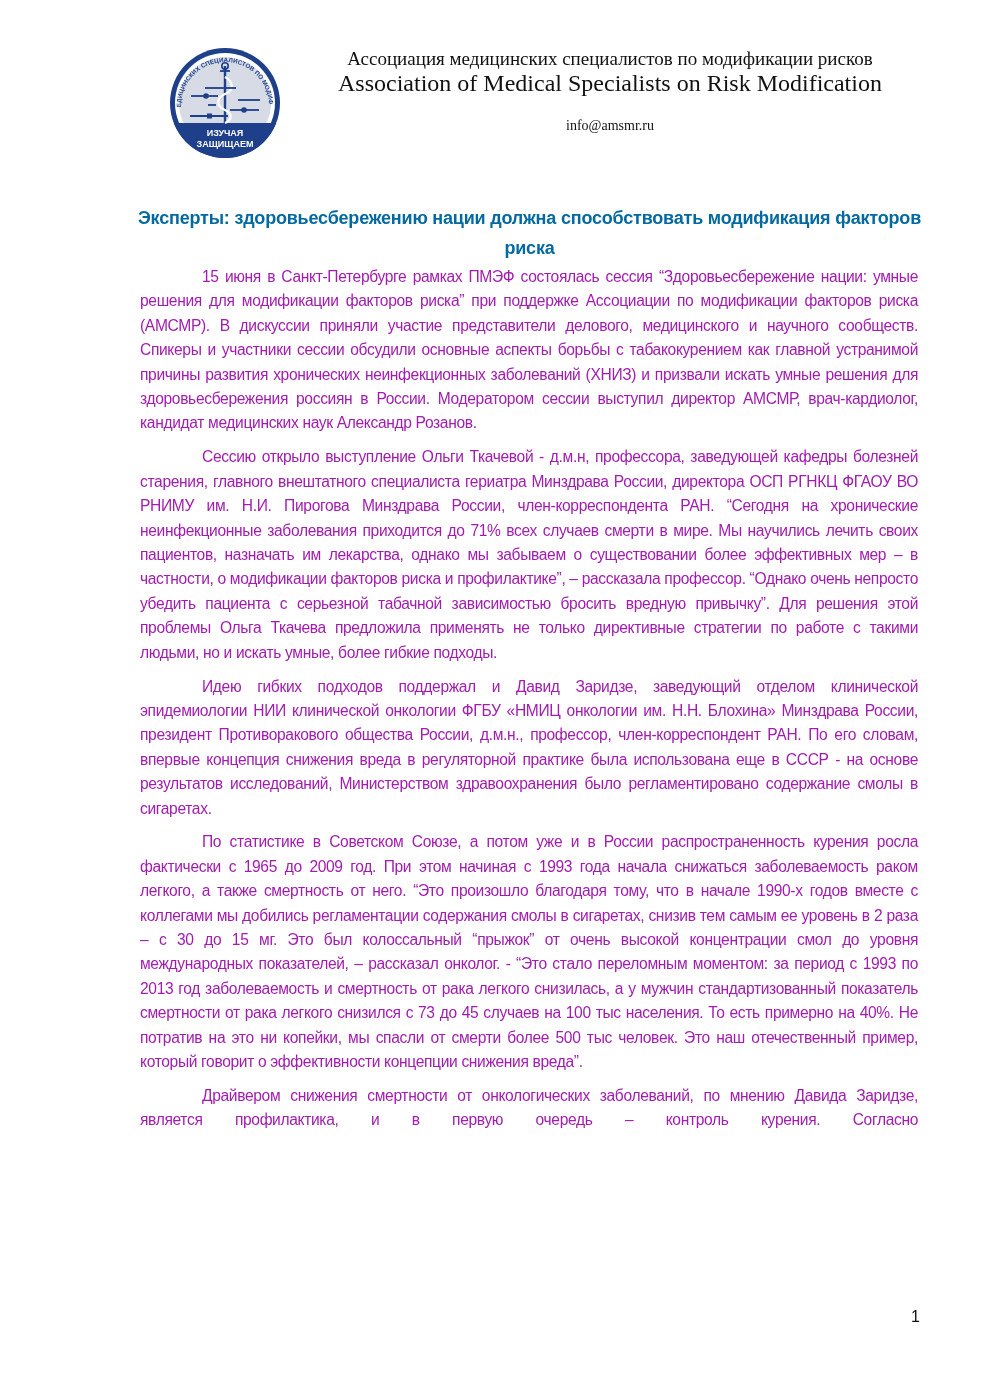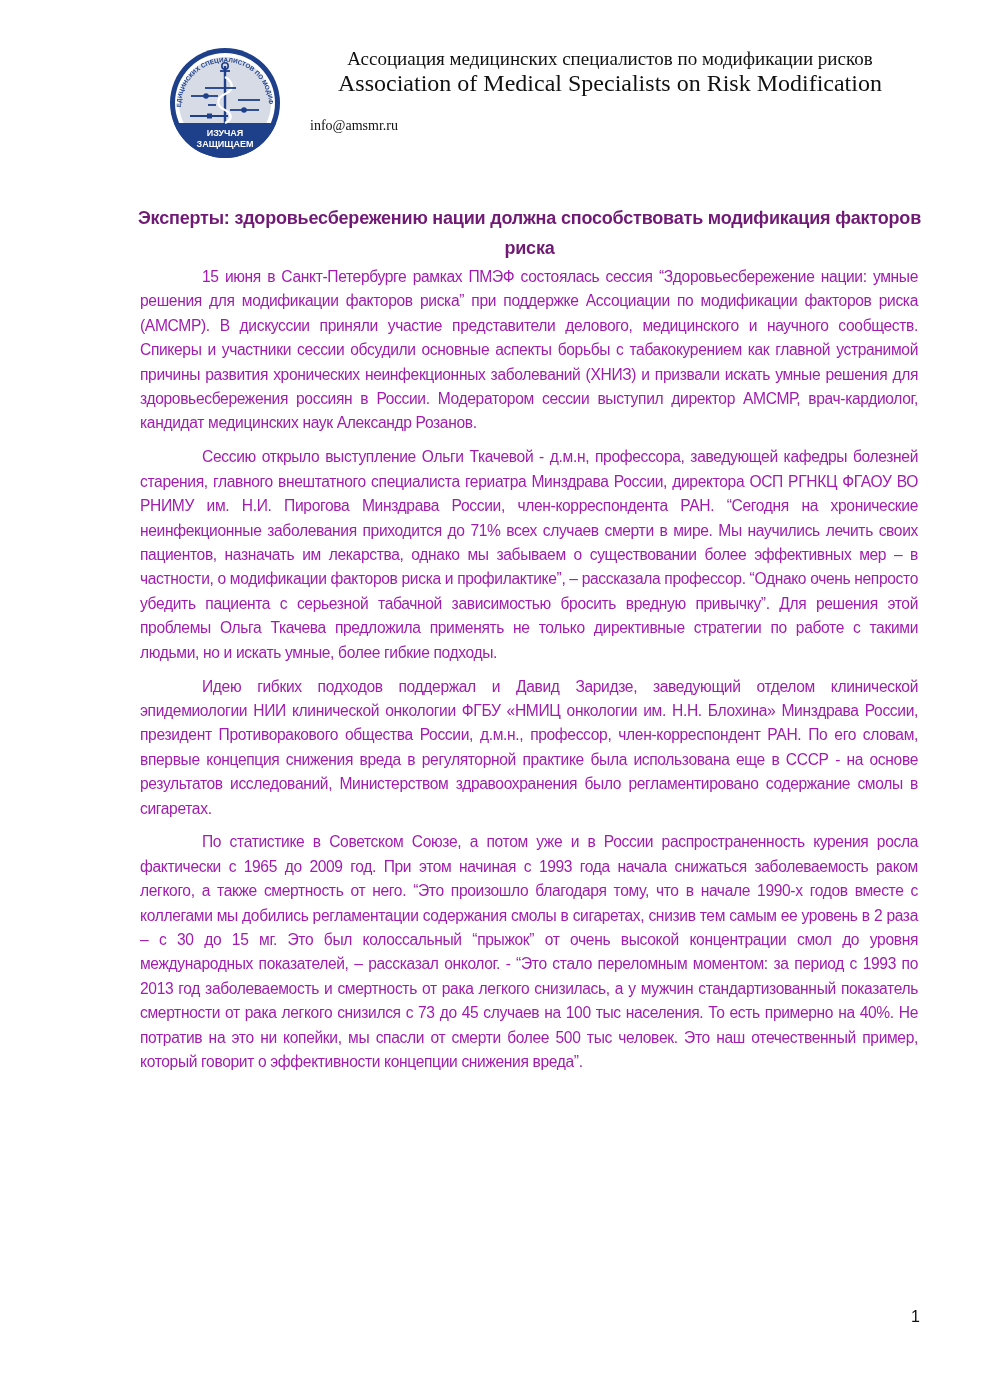--- a/index.html
+++ b/index.html
@@ -5,26 +5,26 @@
   html, body { margin: 0; padding: 0; background: #ffffff; }
   body { width: 988px; height: 1392px; position: relative; overflow: hidden; color: #111; }
   .page { position: absolute; left: 0; top: 0; width: 988px; height: 1392px; background: #fff; }
 
   .logo { position: absolute; left: 168px; top: 44px; width: 114px; height: 118px; }
 
   .org-ru { position: absolute; left: 310px; top: 47px; width: 600px; text-align: center;
     font-family: "Liberation Serif", "DejaVu Serif", serif; font-size: 19px; line-height: 24px; color: #111; }
   .org-en { position: absolute; left: 310px; top: 71px; width: 600px; text-align: center;
     font-family: "Liberation Serif", "DejaVu Serif", serif; font-size: 24px; line-height: 24px; color: #111; }
-  .org-email { position: absolute; left: 310px; top: 117px; width: 600px; text-align: left;
+  .org-email { position: absolute; left: 310px; top: 117px; width: 600px; text-align: center;
     font-family: "Liberation Serif", "DejaVu Serif", serif; font-size: 14px; line-height: 18px; color: #111; }
 
   .title { position: absolute; left: 132px; top: 203px; width: 795px; text-align: center;
     font-family: "Liberation Sans", "DejaVu Sans", sans-serif; font-weight: bold; font-size: 18px;
-    line-height: 30px; color: #701a75; letter-spacing: -0.2px; }
+    line-height: 30px; color: #0369a1; letter-spacing: -0.2px; }
 
   .body-text { position: absolute; left: 140px; top: 265px; width: 778px;
     font-family: "Liberation Sans", "DejaVu Sans", sans-serif; font-size: 15.6px; line-height: 24.4px;
     color: #a21caf; letter-spacing: -0.35px; }
   .body-text p { margin: 0 0 9.5px 0; text-align: justify; text-indent: 62px; }
 
   .page-number { position: absolute; left: 900px; top: 1308px; width: 20px; text-align: right;
     font-family: "Liberation Sans", "DejaVu Sans", sans-serif; font-size: 16px; color: #111; }
 </style>
 </head>
@@ -75,16 +75,17 @@
   <div class="org-en">Association of Medical Specialists on Risk Modification</div>
   <div class="org-email">info@amsmr.ru</div>
 
   <h1 class="title" style="margin:0;">Эксперты: здоровьесбережению нации должна способствовать модификация факторов риска</h1>
 
   <div class="body-text">
     <p>15 июня в Санкт-Петербурге рамках ПМЭФ состоялась сессия “Здоровьесбережение нации: умные решения для модификации факторов риска” при поддержке Ассоциации по модификации факторов риска (АМСМР). В дискуссии приняли участие представители делового, медицинского и научного сообществ. Спикеры и участники сессии обсудили основные аспекты борьбы с табакокурением как главной устранимой причины развития хронических неинфекционных заболеваний (ХНИЗ) и призвали искать умные решения для здоровьесбережения россиян в России. Модератором сессии выступил директор АМСМР, врач-кардиолог, кандидат медицинских наук Александр Розанов.</p>
     <p>Сессию открыло выступление Ольги Ткачевой - д.м.н, профессора, заведующей кафедры болезней старения, главного внештатного специалиста гериатра Минздрава России, директора ОСП РГНКЦ ФГАОУ ВО РНИМУ им. Н.И. Пирогова Минздрава России, член-корреспондента РАН. “Сегодня на хронические неинфекционные заболевания приходится до 71% всех случаев смерти в мире. Мы научились лечить своих пациентов, назначать им лекарства, однако мы забываем о существовании более эффективных мер – в частности, о модификации факторов риска и профилактике”, – рассказала профессор. “Однако очень непросто убедить пациента с серьезной табачной зависимостью бросить вредную привычку”. Для решения этой проблемы Ольга Ткачева предложила применять не только директивные стратегии по работе с такими людьми, но и искать умные, более гибкие подходы.</p>
     <p>Идею гибких подходов поддержал и Давид Заридзе, заведующий отделом клинической эпидемиологии НИИ клинической онкологии ФГБУ «НМИЦ онкологии им. Н.Н. Блохина» Минздрава России, президент Противоракового общества России, д.м.н., профессор, член-корреспондент РАН. По его словам, впервые концепция снижения вреда в регуляторной практике была использована еще в СССР - на основе результатов исследований, Министерством здравоохранения было регламентировано содержание смолы в сигаретах.</p>
     <p>По статистике в Советском Союзе, а потом уже и в России распространенность курения росла фактически с 1965 до 2009 год. При этом начиная с 1993 года начала снижаться заболеваемость раком легкого, а также смертность от него. “Это произошло благодаря тому, что в начале 1990-х годов вместе с коллегами мы добились регламентации содержания смолы в сигаретах, снизив тем самым ее уровень в 2 раза – с 30 до 15 мг. Это был колоссальный “прыжок” от очень высокой концентрации смол до уровня международных показателей, – рассказал онколог. - “Это стало переломным моментом: за период с 1993 по 2013 год  заболеваемость  и  смертность от рака легкого  снизилась, а у мужчин стандартизованный  показатель  смертности  от рака легкого снизился  с 73 до 45 случаев на 100 тыс населения. То есть примерно на 40%. Не потратив на это ни копейки, мы спасли от смерти более 500 тыс человек. Это наш отечественный пример, который говорит о эффективности концепции снижения вреда”.</p>
+    <p style="text-align-last: justify;">Драйвером снижения смертности от онкологических заболеваний, по мнению Давида Заридзе, является профилактика, и в первую очередь – контроль курения. Согласно</p>
   </div>
 
   <div class="page-number">1</div>
 </div>
 
 </body></html>

